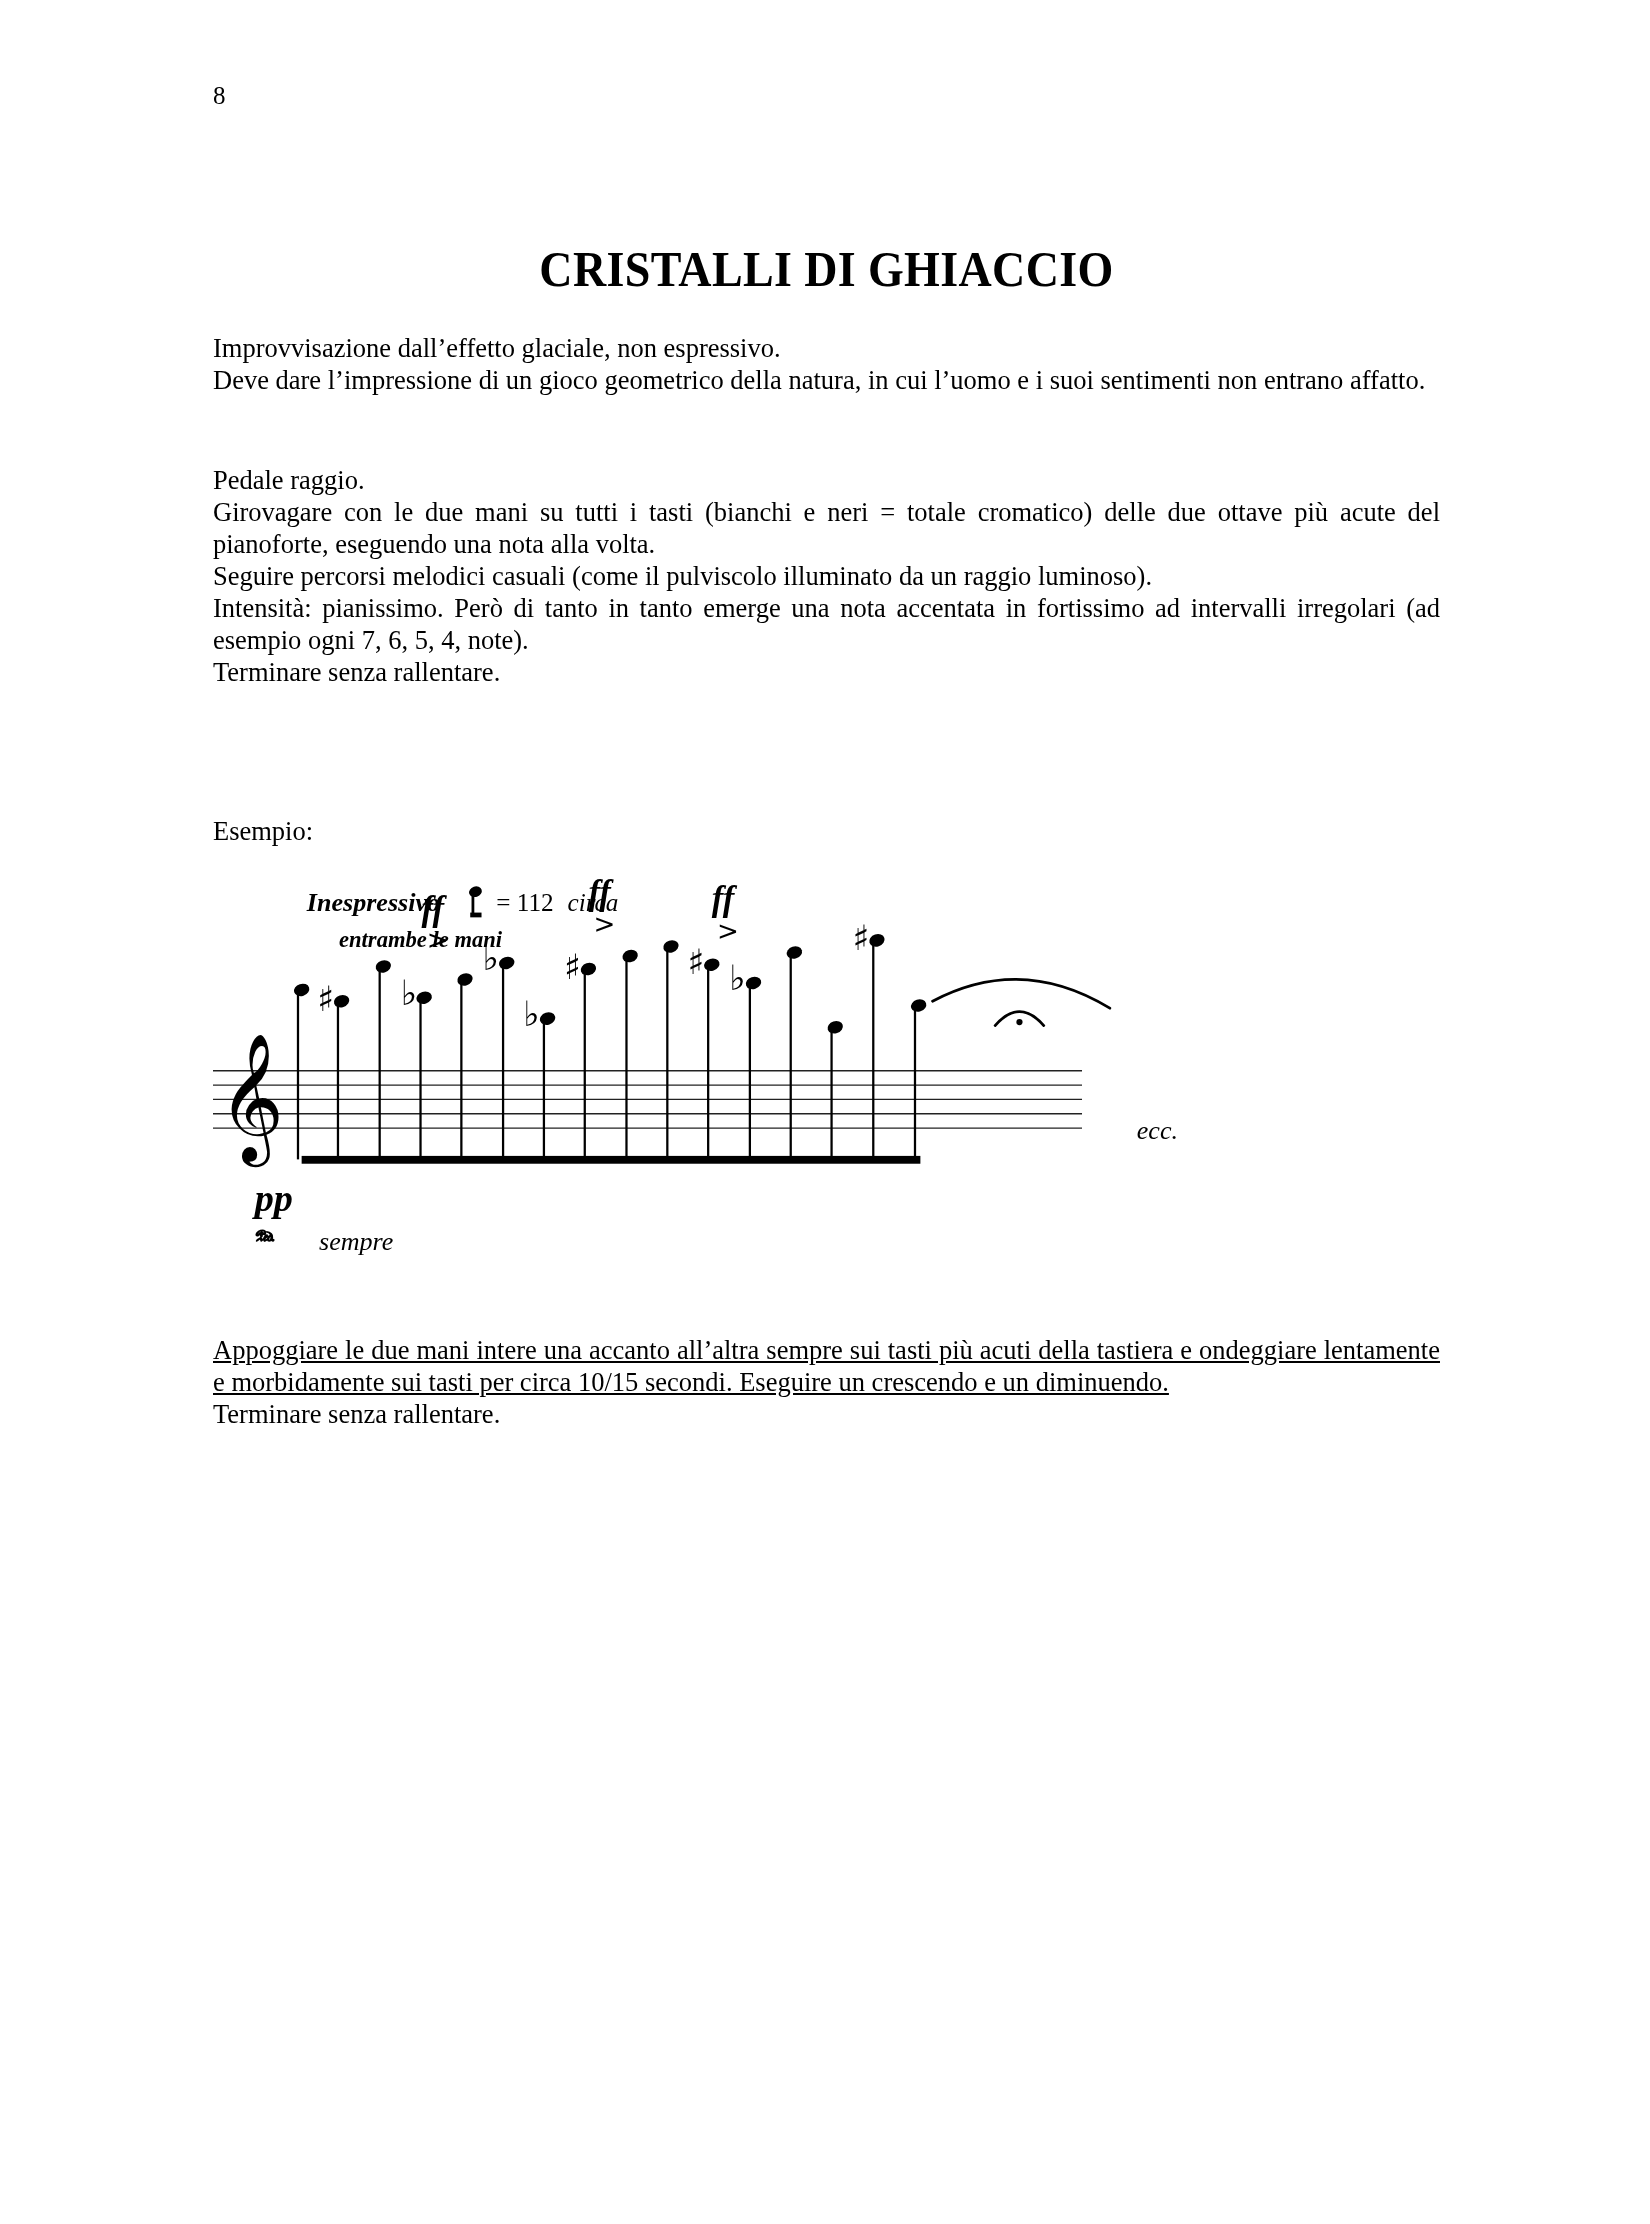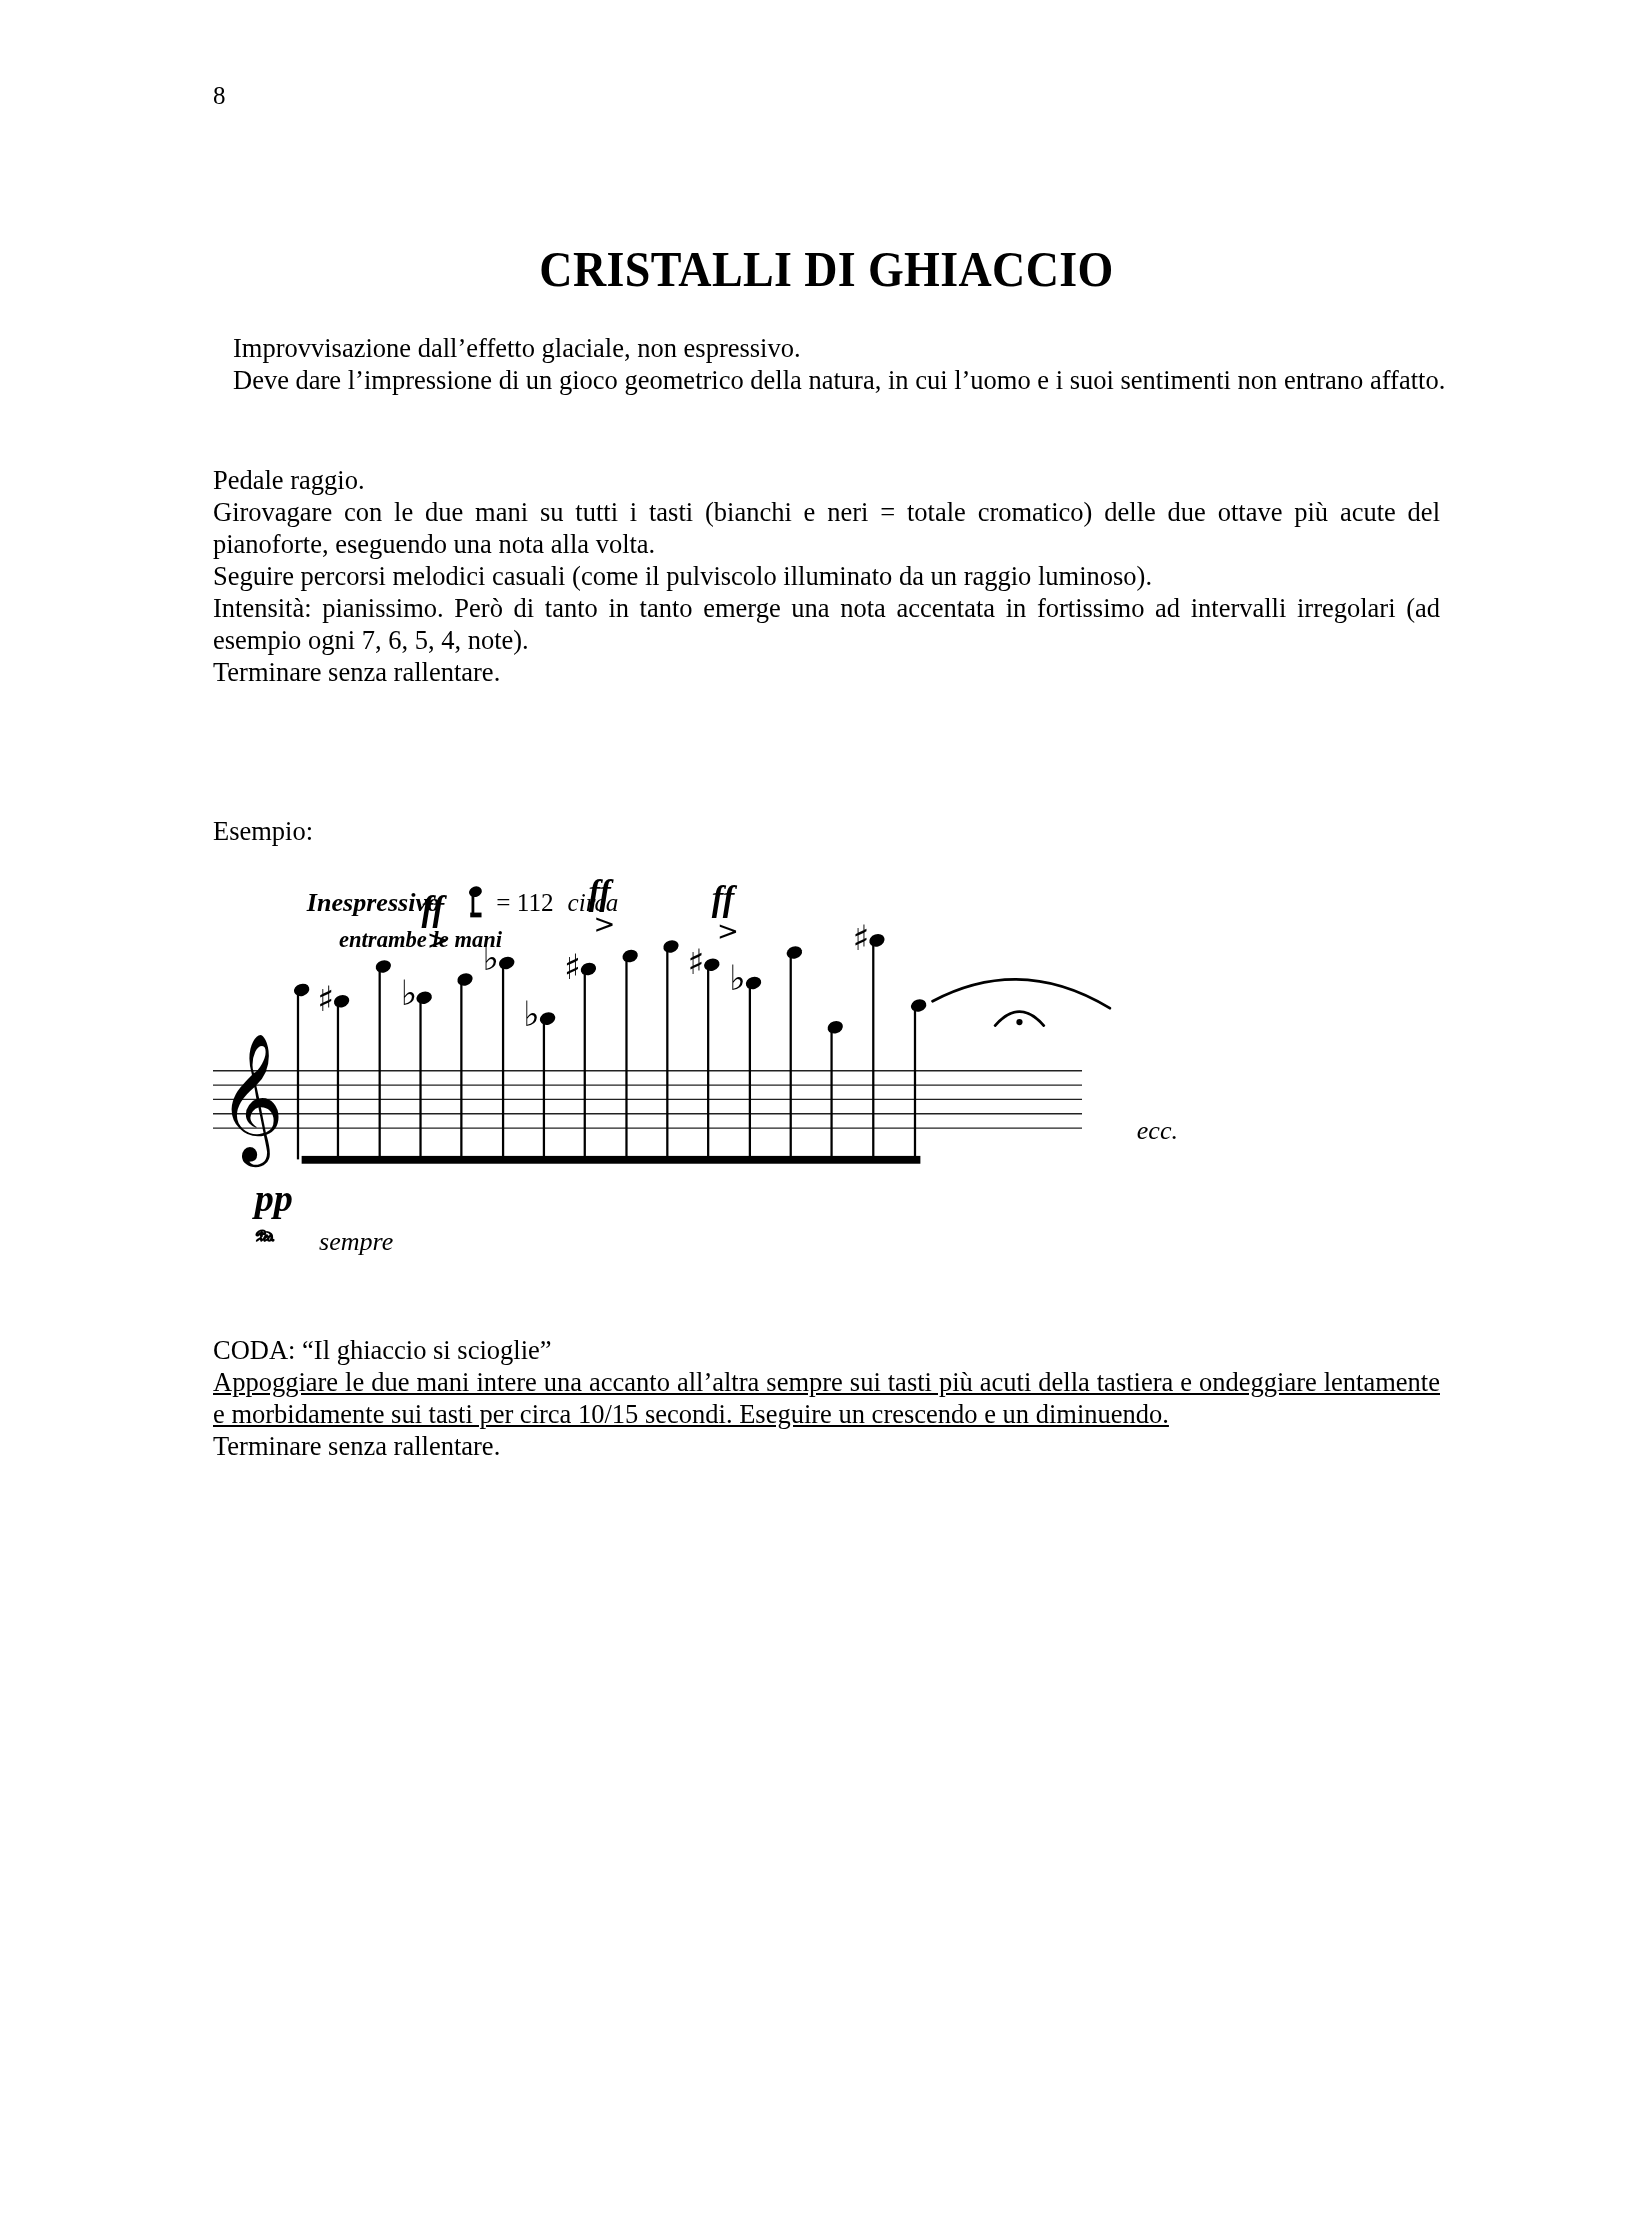--- a/index.html
+++ b/index.html
@@ -57,21 +57,21 @@
   }
   .justified {
     text-align: justify;
     text-justify: inter-word;
   }
   .justified-last {
     text-align: justify;
     text-decoration: underline;
   }
 
-  #block-intro  { top: 332px; margin-left: 20px; }
+  #block-intro  { top: 332px; }
   #block-perf   { top: 464px; }
   #block-esempio{ top: 815px; }
   #block-coda   { top: 1334px; }
   #block-consigli { top: 1534px; }
 
   
   .score {
     position: absolute;
     left: 213px;
     top: 869px;
@@ -247,20 +247,19 @@
       <text x="48" y="393" font-family="Liberation Serif, serif" font-style="italic" font-weight="bold" font-size="44" fill="#000">pp</text>
 
       <g>
         <text x="44" y="440" font-family="DejaVu Serif, serif" font-style="italic" font-weight="bold" font-size="36" fill="#000">𝆮</text>
       </g>
       <text x="122" y="438" font-family="Liberation Serif, serif" font-style="italic" font-size="30" fill="#000">sempre</text>
     </svg>
   </div>
 
   <div class="text-block" id="block-coda">
-    <p>CODA: “Il ghiaccio si scioglie”</p>
     <p class="justified-last">Appoggiare le due mani intere una accanto all’altra sempre sui tasti più acuti della tastiera e ondeggiare lentamente e morbidamente sui tasti per circa 10/15 secondi. Eseguire un crescendo e un diminuendo.</p>
     <p>Terminare senza rallentare.</p>
   </div>
 
 
 </div>
 
 
 </body></html>

